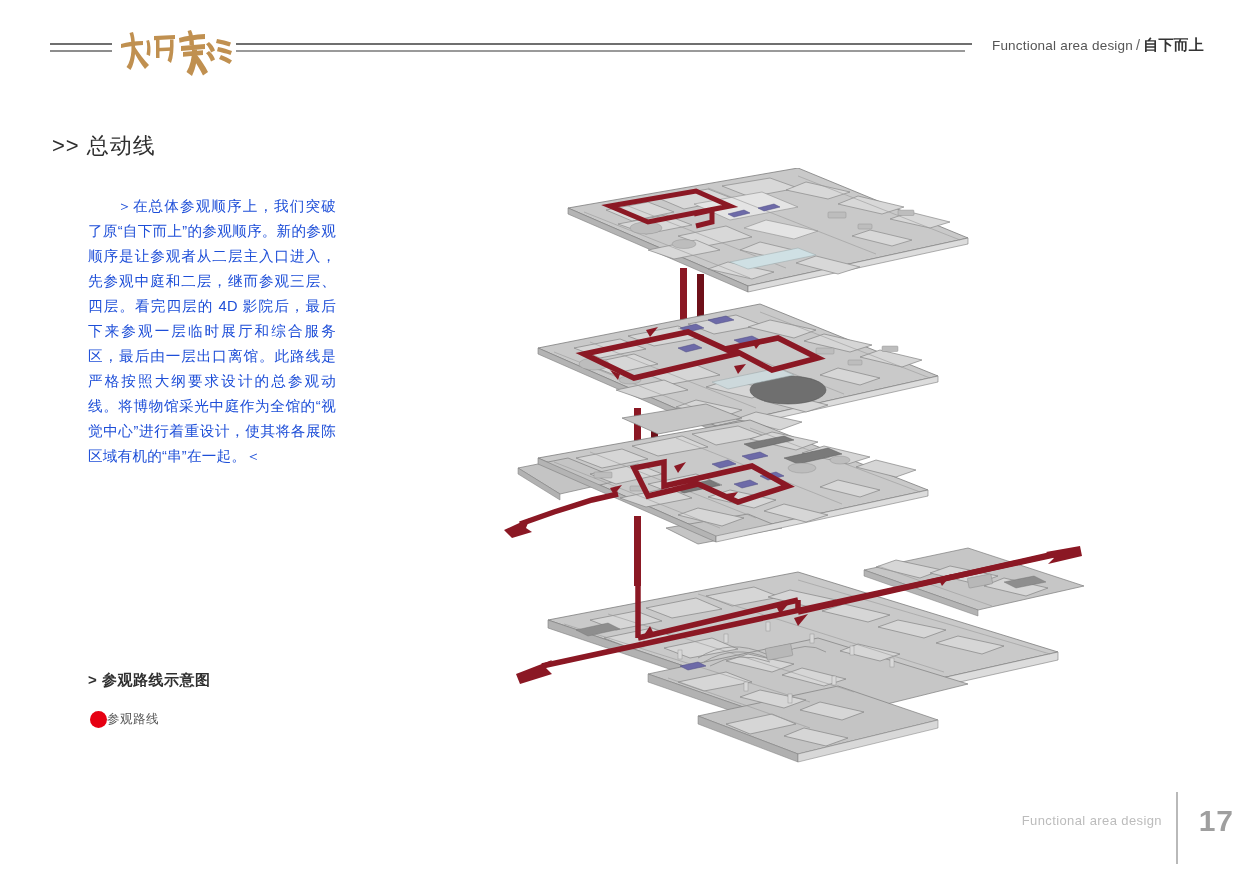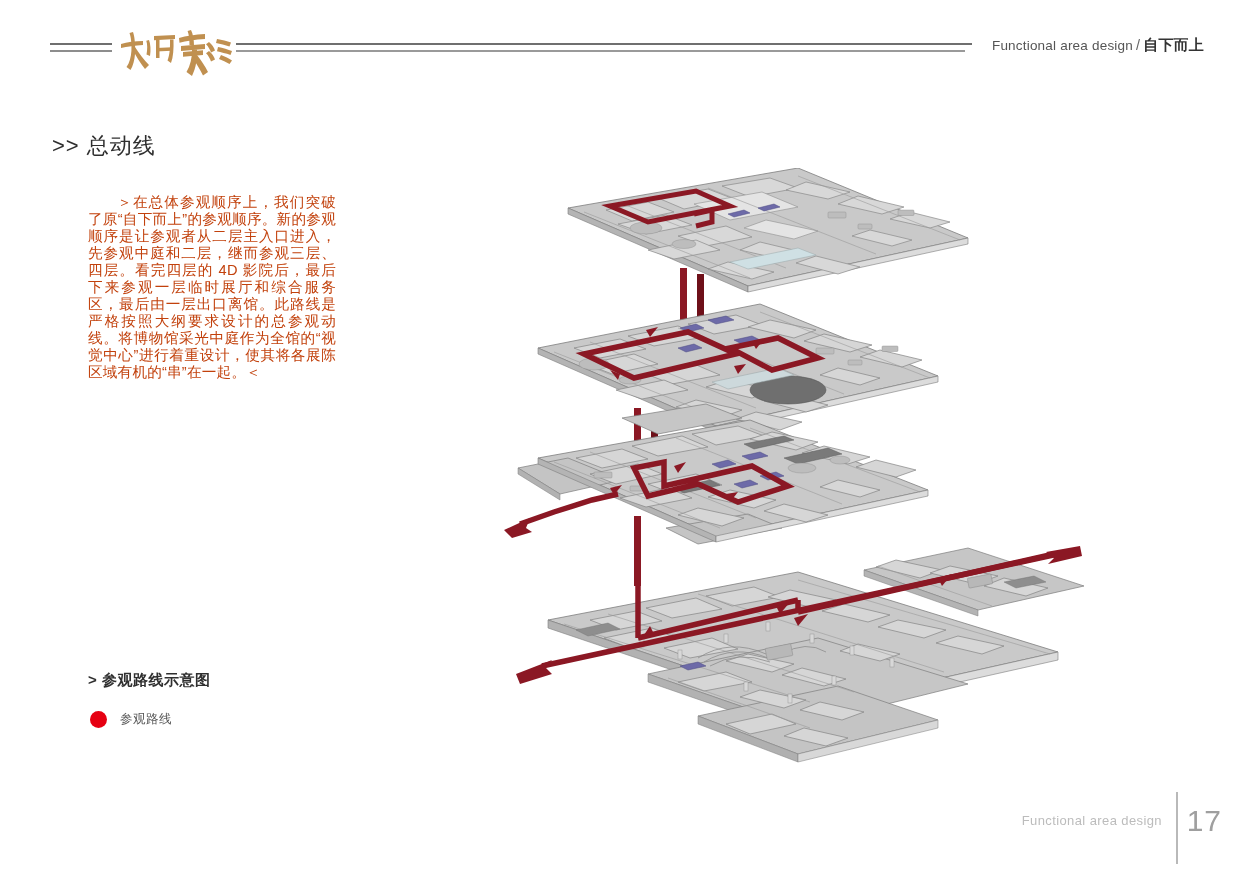--- a/index.html
+++ b/index.html
@@ -92,22 +92,22 @@
     white-space: nowrap;
   }
 
   
   .body-text {
     position: absolute;
     left: 88px;
     top: 194px;
     width: 248px;
     font-size: 14.6px;
-    line-height: 17px;
-    color: #c2410c;
+    line-height: 25px;
+    color: #1d4ed8;
     text-align: justify;
     text-justify: inter-ideograph;
     text-indent: 2em;
     letter-spacing: 0.2px;
   }
 
   
   .legend-head {
     position: absolute;
     left: 88px;
@@ -117,21 +117,20 @@
     color: #2f2f2f;
     letter-spacing: 0.5px;
     white-space: nowrap;
   }
   .legend-row {
     position: absolute;
     left: 90px;
     top: 711px;
     display: flex;
     align-items: center;
-    gap: 13px;
   }
   .legend-dot {
     width: 17px; height: 17px;
     border-radius: 50%;
     background: #e60012;
   }
   .legend-label {
     font-size: 12.5px;
     color: #555;
     letter-spacing: 0.5px;
@@ -184,25 +183,25 @@
   .footer-divider {
     position: absolute;
     right: 62px;
     bottom: 8px;
     width: 2px;
     height: 72px;
     background: #b9b9b9;
   }
   .page-number {
     position: absolute;
-    right: 18px;
+    right: 6px;
     bottom: 34px;
     font-size: 30px;
     color: #9f9f9f;
-    font-weight: 400;
+    font-weight: 700;
     letter-spacing: 1px;
   }
 </style>
 </head>
 <body>
 
 <div class="header">
 
   <div class="hdr-rule-left">
     <div class="ln1"></div>

